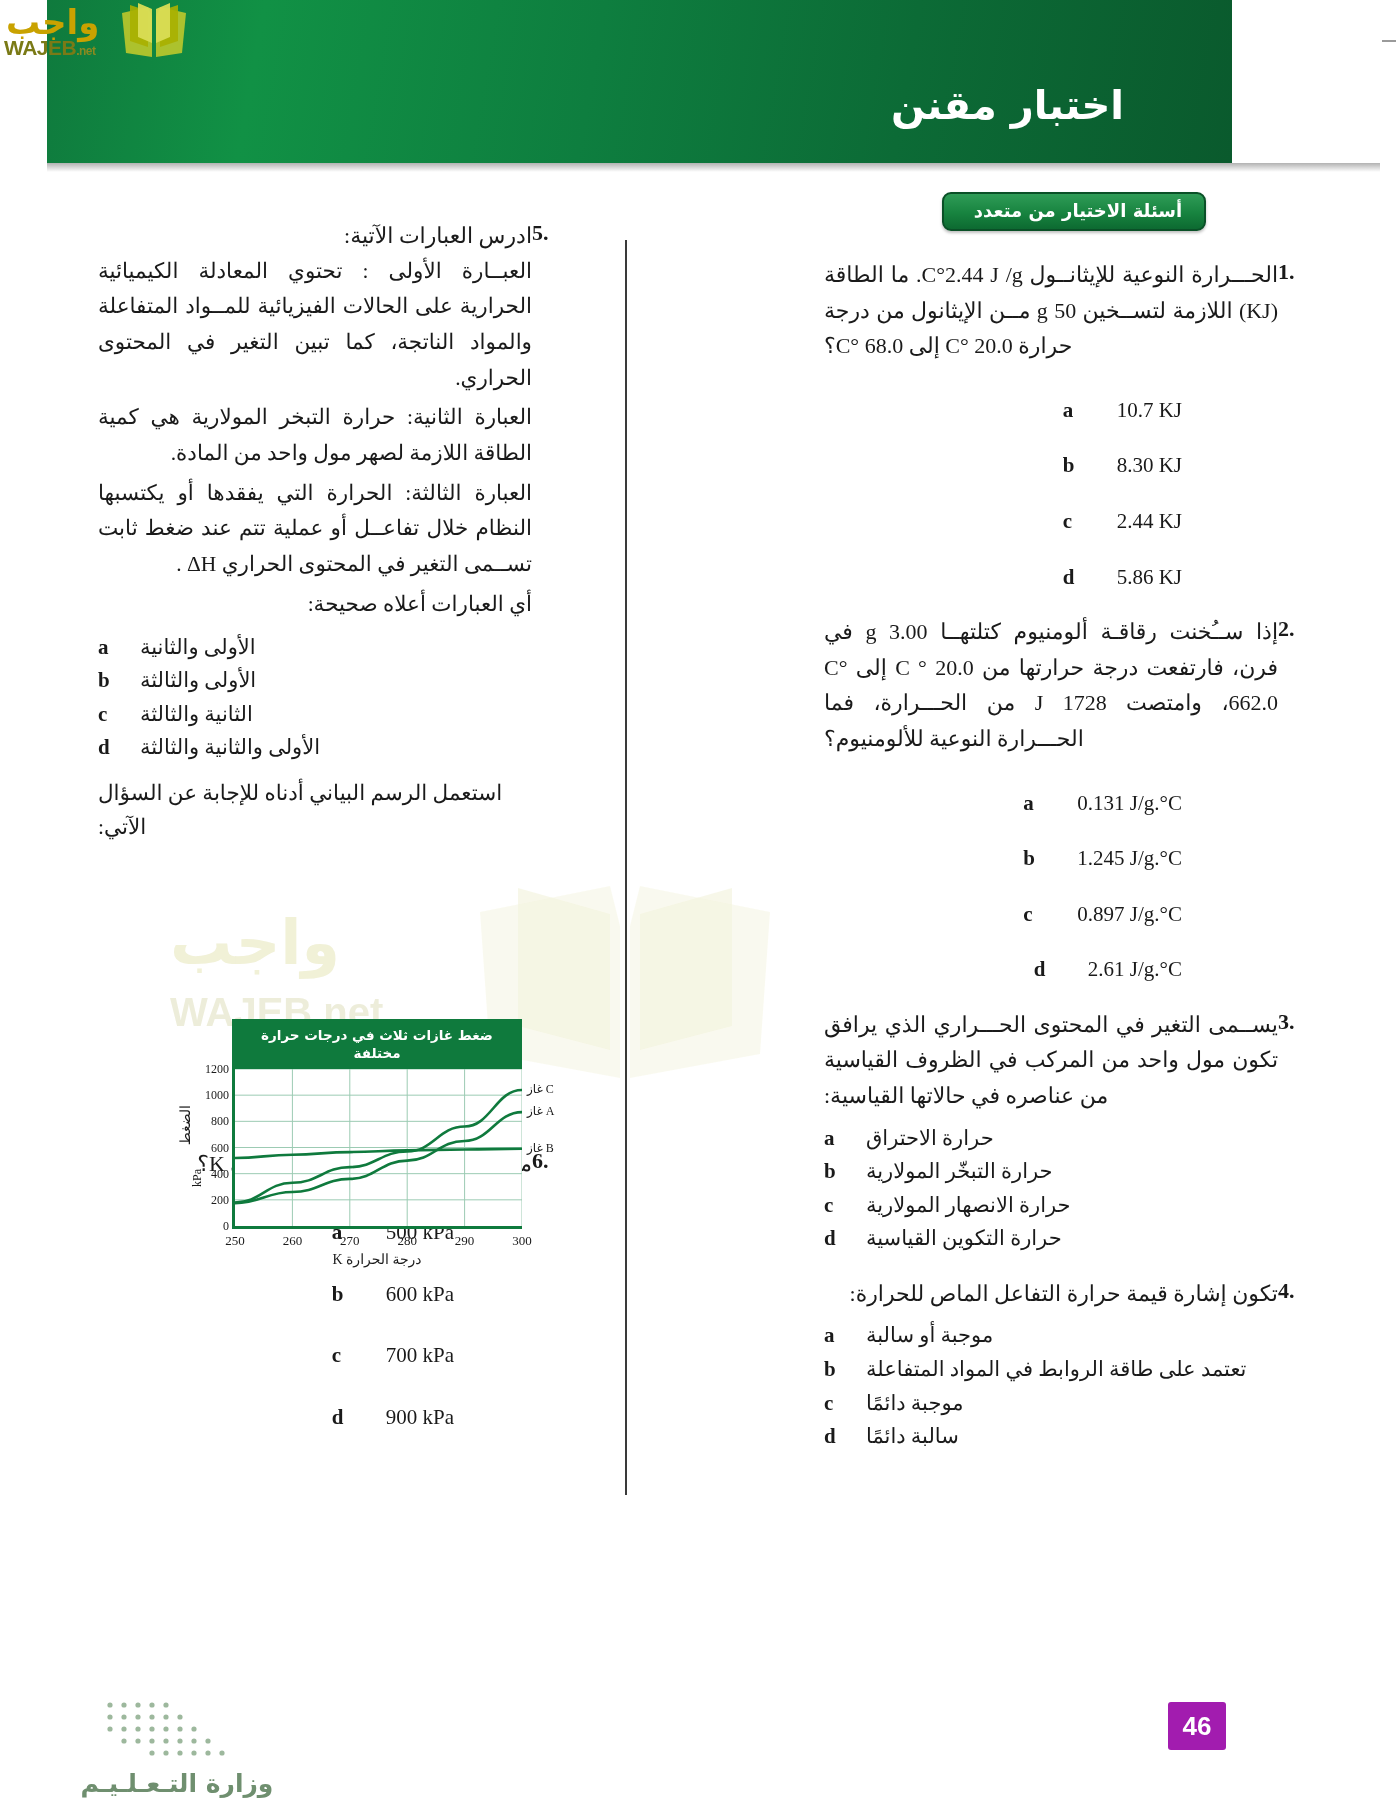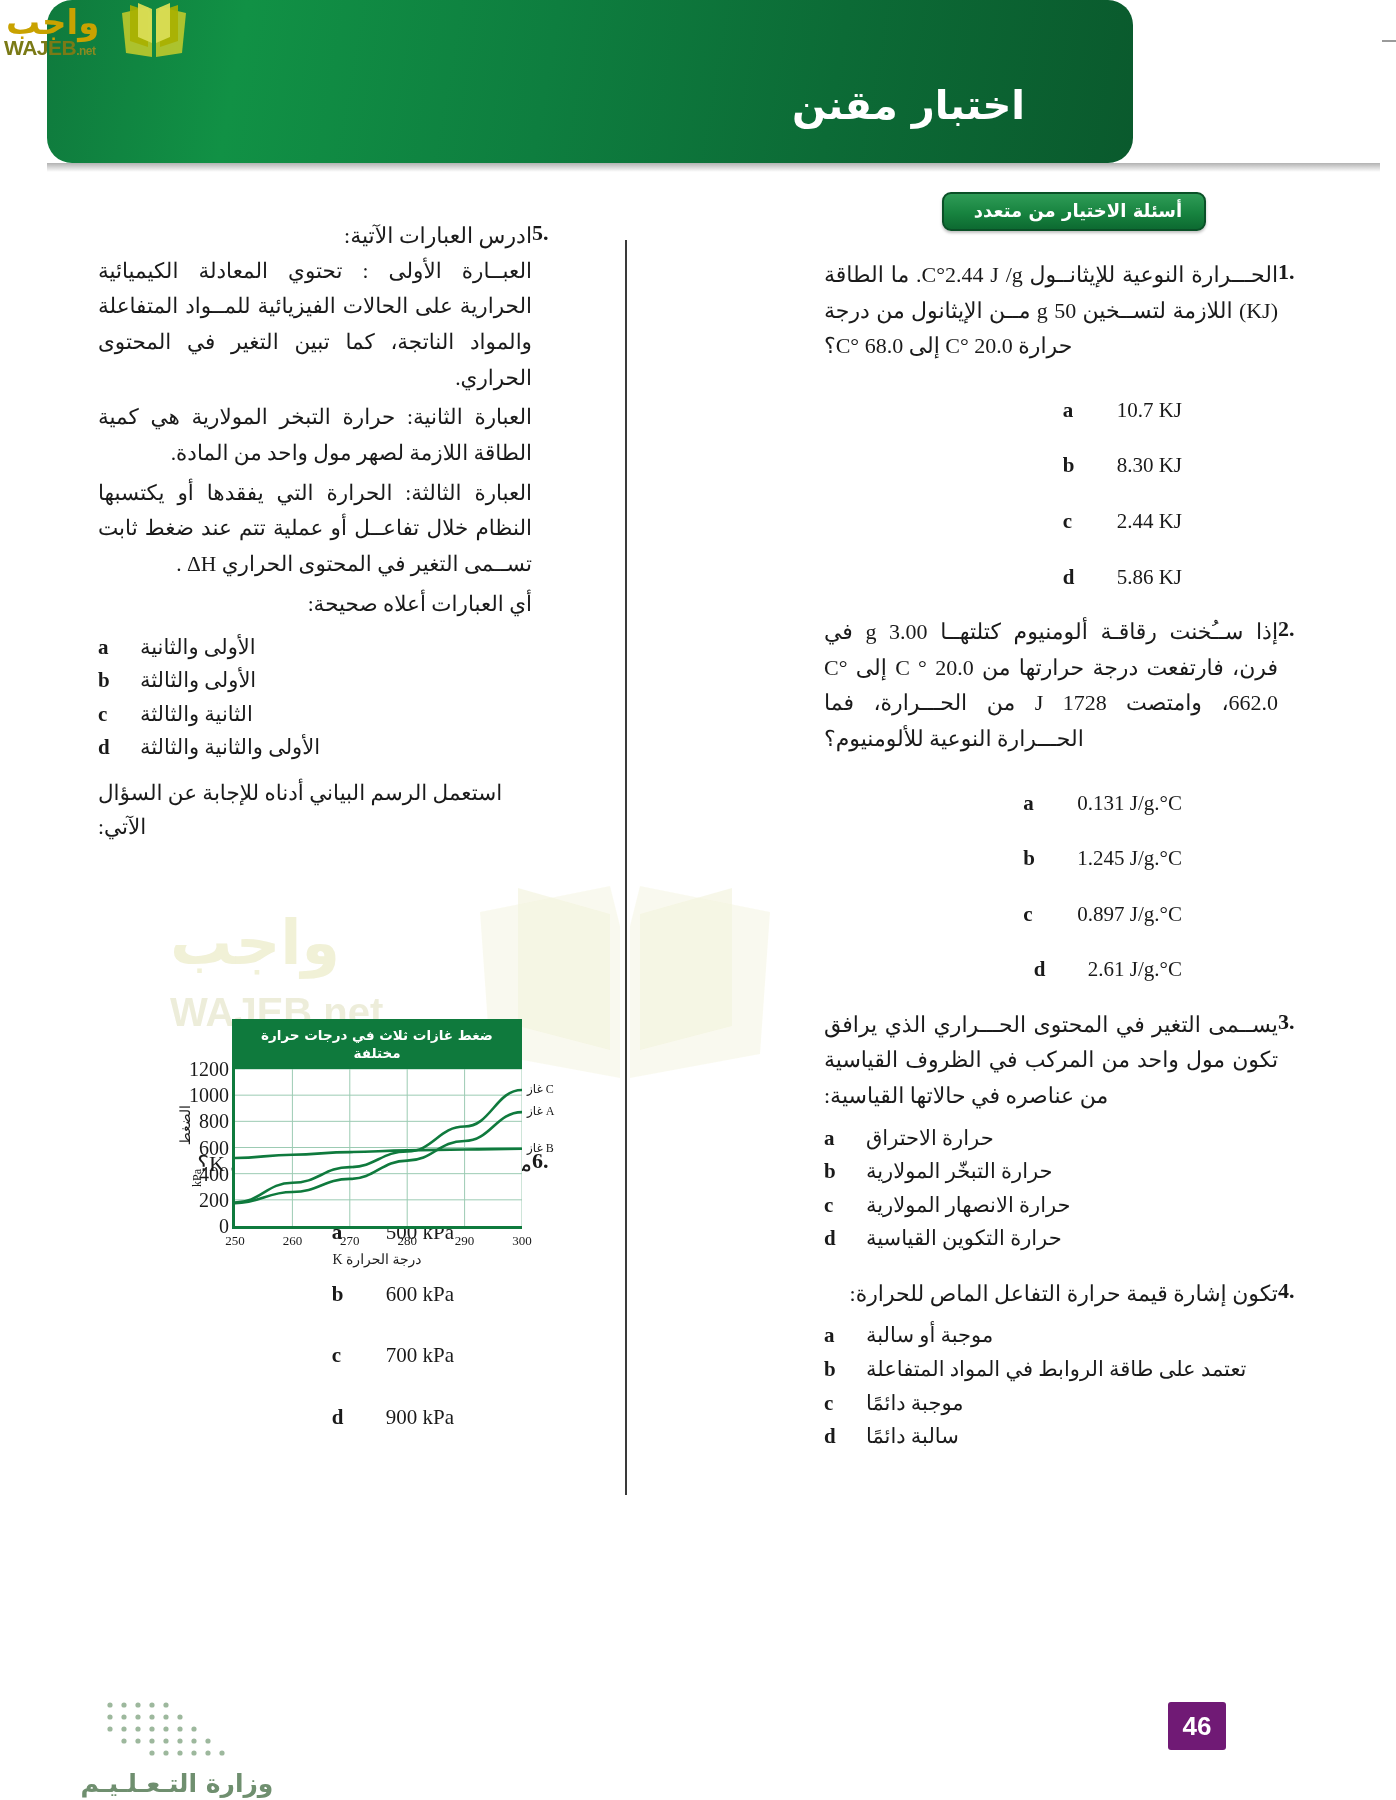--- a/index.html
+++ b/index.html
@@ -5,23 +5,22 @@
   html,body{margin:0;padding:0;}
   body{
     width:1396px;height:1800px;position:relative;overflow:hidden;
     background:#ffffff;
     font-family:"Liberation Serif","DejaVu Serif",serif;
     color:#1a1a1a;
   }
 
   
   .banner{
-    position:absolute;left:47px;top:0;width:1086px;height:163px;
+    position:absolute;left:47px;top:0;width:1185px;height:163px;
     background:linear-gradient(100deg,#0f7a3d 0%,#119145 18%,#0e7e3f 46%,#0c6b36 72%,#0a5a2d 100%);
-    border-radius:25px;
   }
   .banner-shadow{
     position:absolute;left:47px;top:163px;width:1349px;height:9px;
     background:linear-gradient(180deg,rgba(0,0,0,.30),rgba(0,0,0,0));
   }
   .banner-title{
     position:absolute;right:108px;top:82px;
     font-size:40px;font-weight:bold;color:#ffffff;
     font-family:"DejaVu Sans","Liberation Sans",sans-serif;
     letter-spacing:1px;white-space:nowrap;
@@ -128,21 +127,21 @@
     padding:0 6px;box-sizing:border-box;
   }
   .plot{
     position:absolute;left:40px;top:50px;width:290px;height:160px;
     box-sizing:border-box;
     border-left:3px solid #0f7a3d;border-bottom:3px solid #0f7a3d;
     background:#fff;
   }
   .ytick{
     position:absolute;right:calc(100% + 6px);transform:translateY(-50%);
-    font-size:20px;font-family:"Liberation Serif",serif;white-space:nowrap;
+    font-size:12px;font-family:"Liberation Serif",serif;white-space:nowrap;
     direction:ltr;
   }
   .xtick{
     position:absolute;top:calc(100% + 7px);transform:translateX(-50%);
     font-size:13px;font-family:"Liberation Serif",serif;white-space:nowrap;
     direction:ltr;
     text-align:right;
   }
   .ylabel{
     position:absolute;left:-14px;top:86px;
@@ -166,21 +165,21 @@
   
   .moe{position:absolute;left:62px;top:1525px;width:230px;text-align:center;}
   .moe-dots{width:150px;height:62px;margin:0 auto 6px auto;}
   .moe-ar{
     font-size:25px;font-weight:bold;color:#6f8f6f;letter-spacing:2px;
     font-family:"DejaVu Sans","Liberation Sans",sans-serif;direction:rtl;
   }
 
   .pagenum{
     position:absolute;left:1168px;top:1530px;width:58px;height:48px;
-    background:#701a75;color:#fff;
+    background:#a21caf;color:#fff;
     display:flex;align-items:center;justify-content:center;
     font-size:26px;font-weight:bold;
     font-family:"Liberation Sans",sans-serif;
     border-radius:3px;
   }
 
   
   .wm-center{
     position:absolute;left:460px;top:700px;width:330px;height:230px;
     opacity:.30;pointer-events:none;

